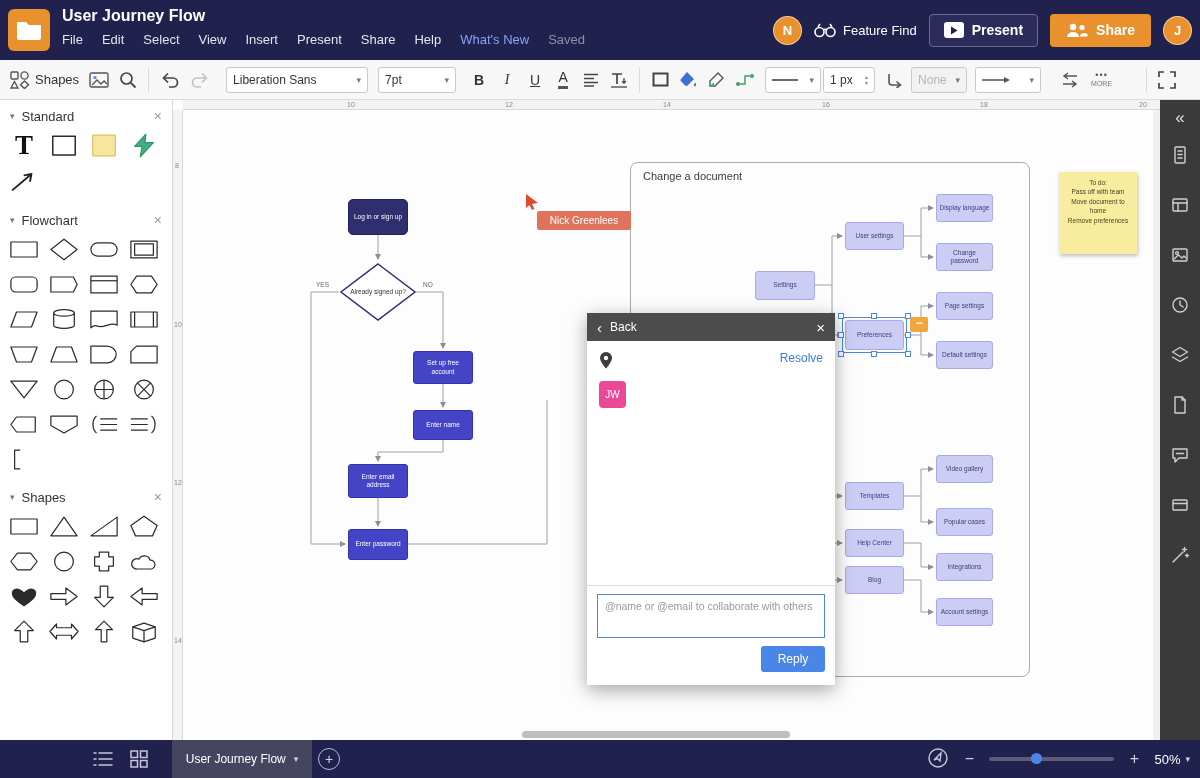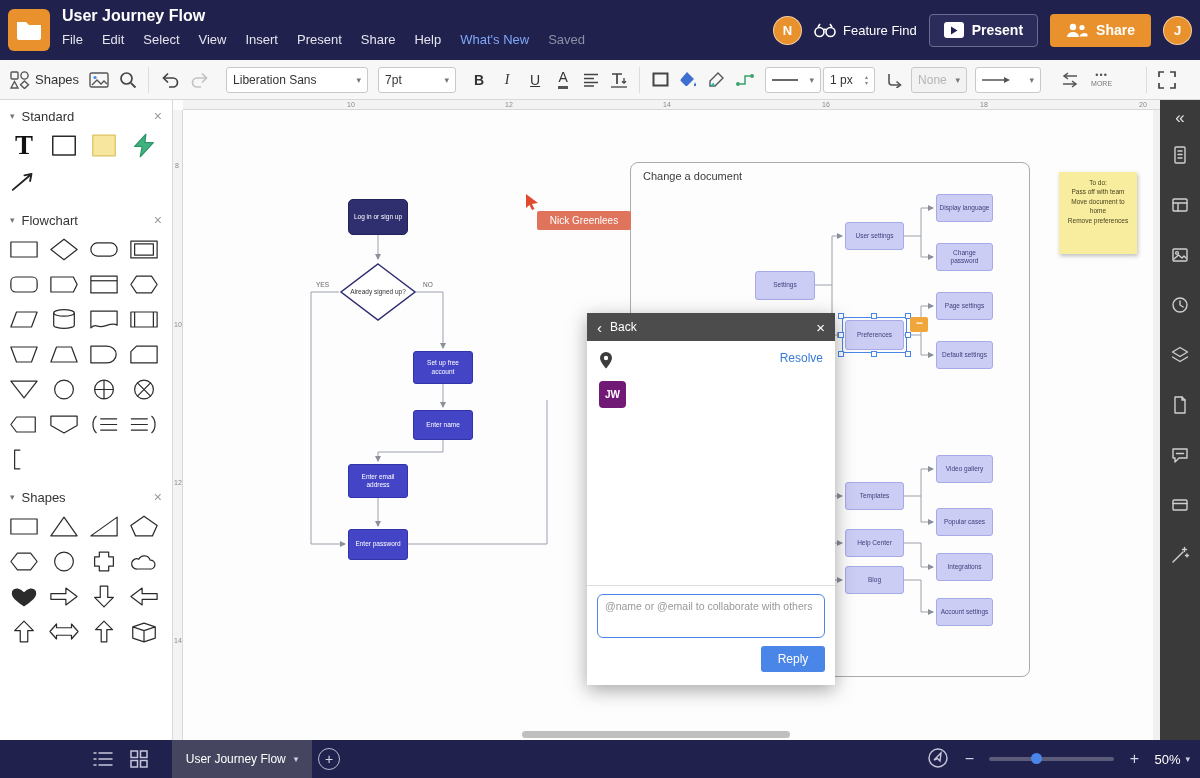--- a/index.html
+++ b/index.html
@@ -79,23 +79,23 @@
 .popup{position:absolute;left:414px;top:213px;width:248px;height:372px;background:#fff;box-shadow:0 5px 18px rgba(0,0,0,.35);z-index:30}
 .popup-head{height:28px;background:#4c4c4c;color:#fff;display:flex;align-items:center;padding:0 10px}
 .popup-back{display:flex;align-items:center;gap:8px;cursor:pointer;font-size:12px}
 .popup-back-chev{font-size:15px;line-height:1}
 .popup-close{margin-left:auto;font-size:15px;cursor:pointer}
 .popup-toprow{display:flex;align-items:flex-start;padding:10px 12px 6px 12px}
 .resolve{margin-left:auto;color:#3a7bd5;font-size:12px;cursor:pointer}
 .cmt-row{display:flex;gap:6px;padding:6px 12px;align-items:flex-start}
 .cmt-bubble{background:#f1f1f1;border-radius:4px;padding:7px 8px;font-size:10.5px;line-height:1.45;color:#333;flex:1}
 .cmt-mention{color:#c0622e;margin-right:3px}
-.cmt-avatar{width:27px;height:27px;border-radius:4px;background:#701a75;color:#fff;font-size:10px;font-weight:bold;display:flex;align-items:center;justify-content:center;flex-shrink:0}
+.cmt-avatar{width:27px;height:27px;border-radius:4px;background:#ec4899;color:#fff;font-size:10px;font-weight:normal;display:flex;align-items:center;justify-content:center;flex-shrink:0}
 .popup-div{position:absolute;left:0;top:272px;width:100%;height:1px;background:#ddd}
-.popup-input{position:absolute;left:10px;top:281px;width:228px;height:44px;border:1px solid #4a86e8;border-radius:6px;padding:5px 7px;font-family:"Liberation Sans",sans-serif;font-size:10.5px;resize:none;outline:none;color:#333}
+.popup-input{position:absolute;left:10px;top:281px;width:228px;height:44px;border:1px solid #4a86e8;border-radius:0;padding:5px 7px;font-family:"Liberation Sans",sans-serif;font-size:10.5px;resize:none;outline:none;color:#333}
 .popup-input::placeholder{color:#999}
 .reply-btn{position:absolute;left:174px;top:333px;width:64px;height:26px;background:#4a86e8;border:none;border-radius:3px;color:#fff;font-size:12px;cursor:pointer}
 
 
 .rightbar{position:absolute;left:1160px;top:100px;width:40px;height:640px;background:#3a3a3a;z-index:35;display:flex;flex-direction:column;align-items:center}
 .rb-collapse{color:#e0e0e0;font-size:17px;margin-top:8px;cursor:pointer}
 .rb-icon{width:40px;height:46px;display:flex;align-items:center;justify-content:center;cursor:pointer;margin-top:4px}
 .rb-icon svg>*{stroke:#cfcfcf;fill:none;stroke-width:1.4;stroke-linecap:round;stroke-linejoin:round}
 
 

